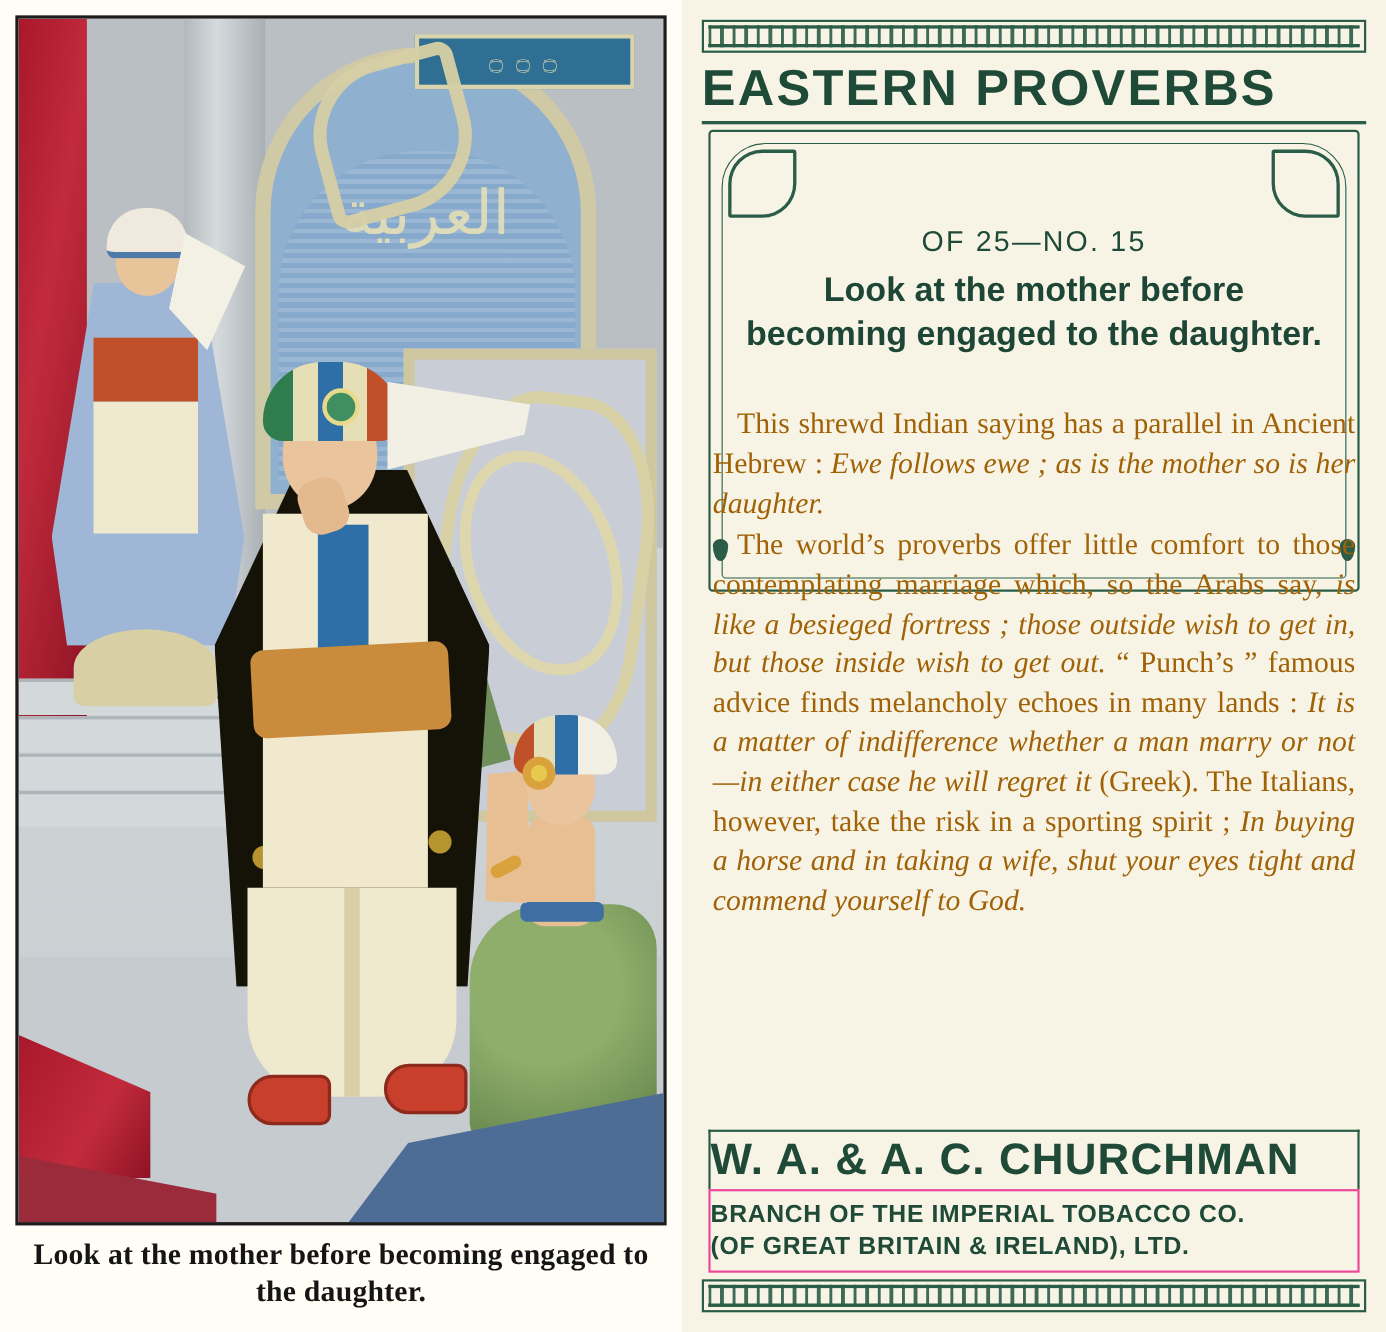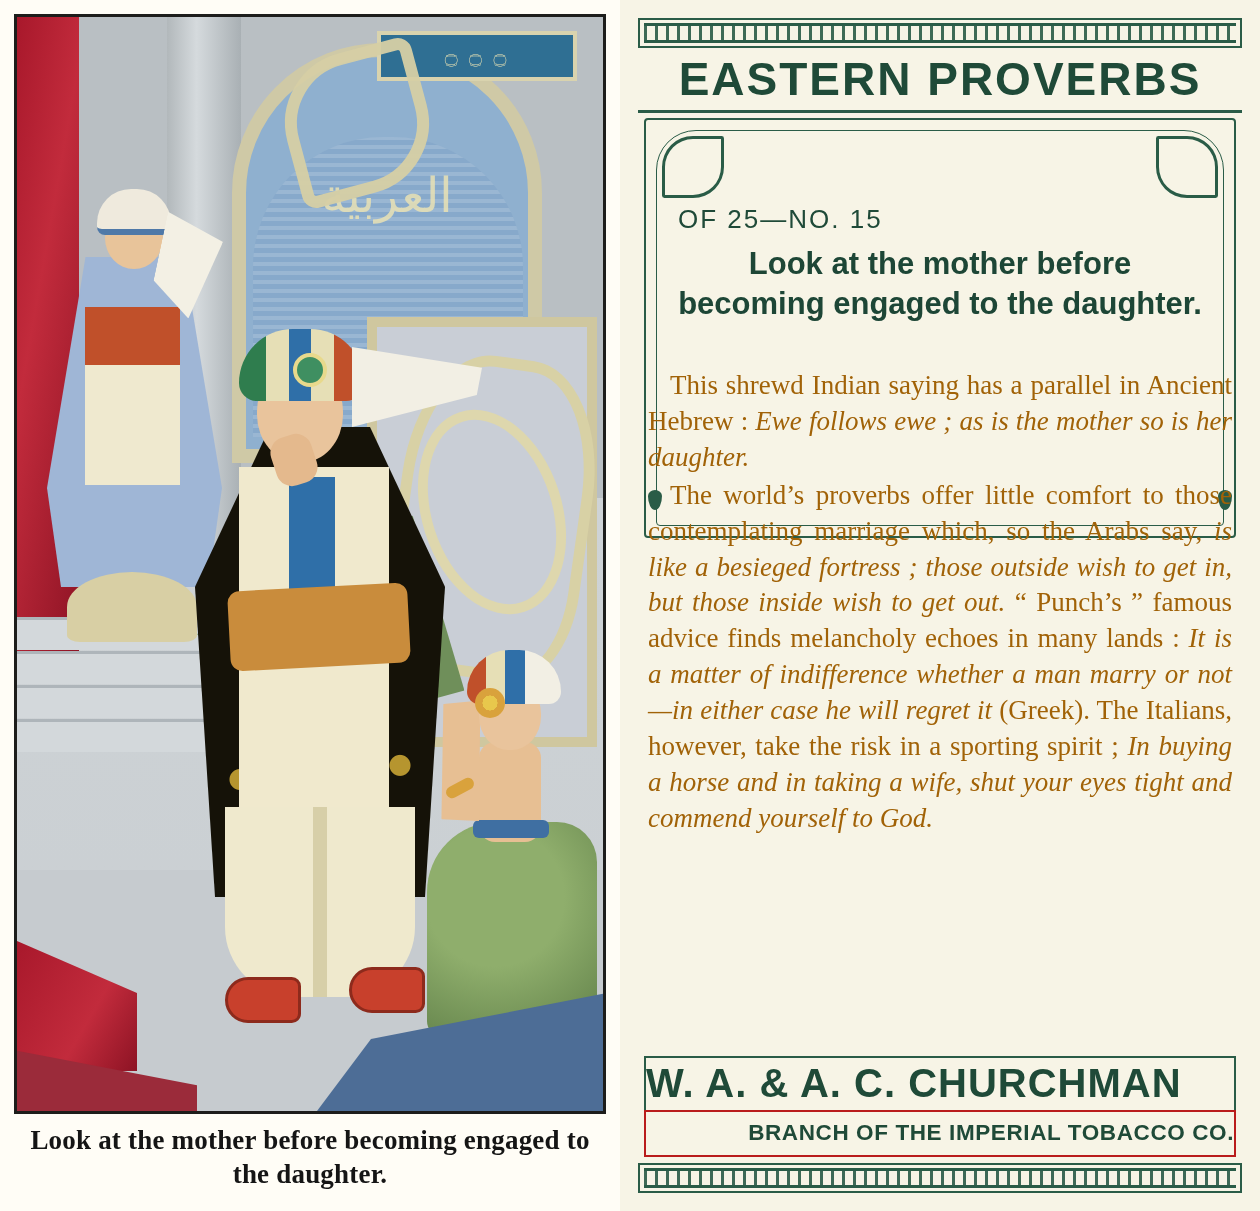--- a/index.html
+++ b/index.html
@@ -78,21 +78,21 @@
     position: absolute; left: 236px; top: 120px; width: 270px; height: 300px;
     background:
       repeating-linear-gradient(0deg, rgba(255,255,255,.16) 0 4px, rgba(0,0,0,0) 4px 9px),
       #87a9cb;
     border-radius: 130px 130px 0 0;
   }
   .script-band {
     position: absolute; left: 250px; top: 150px; width: 240px; height: 120px;
     color: #e9e2b5;
     font-family: "DejaVu Serif", serif;
-    font-size: 48px;
+    font-size: 56px;
     letter-spacing: 4px;
     line-height: 56px;
     text-align: center;
     opacity: .85;
   }
   .plaque {
     position: absolute; left: 360px; top: 14px; width: 200px; height: 50px;
     background: #2f6f93; border: 4px solid #d9d3ae; box-sizing: border-box;
     color: #e8e2b4; font-size: 22px; letter-spacing: 3px; text-align: center; line-height: 42px;
   }
@@ -365,21 +365,20 @@
   }
   .greek-border .wave3 {
     position: absolute; left: 4px; bottom: 3px; right: 4px; height: 3px;
     background: #2a5c47;
   }
 
   .series-title {
     position: absolute;
     left: 0; right: 0; top: 34px;
     height: 54px;
-    text-align: center;
     font-family: "Liberation Sans", sans-serif;
     font-weight: 700;
     font-size: 46px;
     letter-spacing: 2px;
     color: #1f4a38;
     line-height: 54px;
     white-space: nowrap;
   }
   .title-rule {
     position: absolute;
@@ -421,20 +420,21 @@
   .series-line {
     position: absolute; left: 40px; right: 40px; top: 140px;
     text-align: center;
     font-family: "Liberation Sans", sans-serif;
     font-size: 27px;
     letter-spacing: 3px;
     color: #1f4a38;
   }
   .series-line2 {
     position: absolute; left: 40px; right: 40px; top: 186px;
+    text-align: center;
     font-family: "Liberation Sans", sans-serif;
     font-size: 26px;
     letter-spacing: 2px;
     color: #1f4a38;
   }
   .proverb {
     position: absolute; left: 34px; right: 34px; top: 226px;
     text-align: center;
     font-family: "Liberation Sans", sans-serif;
     font-weight: 700;
@@ -465,22 +465,22 @@
     border-bottom: none;
     font-family: "Liberation Sans", sans-serif;
     font-weight: 700;
     font-size: 40px;
     letter-spacing: 1px;
     color: #1f4a38;
     padding: 4px 0 6px 0;
     line-height: 1.05;
   }
   .branch {
-    border: 2px solid #b91c1c;
-    text-align: right;
+    border: 2px solid #ec4899;
+    text-align: left;
     font-family: "Liberation Sans", sans-serif;
     font-weight: 700;
     font-size: 22.5px;
     letter-spacing: .6px;
     color: #1f4a38;
     padding: 6px 0 8px 0;
     line-height: 1.3;
   }
   .panel-divider {
     position: absolute;
@@ -601,20 +601,21 @@
 
       <div class="body-text">
         <p><span>This shrewd Indian saying has a parallel in Ancient Hebrew : </span><i>Ewe follows ewe ; as is the mother so is her daughter.</i></p>
         <p><span>The world’s proverbs offer little comfort to those contemplating marriage which, so the Arabs say, </span><i>is like a besieged fortress ; those outside wish to get in, but those inside wish to get out.</i><span> “ Punch’s ” famous advice finds melancholy echoes in many lands : </span><i>It is a matter of indifference whether a man marry or not—in either case he will regret it</i><span> (Greek). The Italians, however, take the risk in a sporting spirit ; </span><i>In buying a horse and in taking a wife, shut your eyes tight and commend yourself to God.</i></p>
       </div>
 
       <div class="footer">
         <div class="maker">W. A. &amp; A. C. CHURCHMAN</div>
         <div class="branch">
           <div>BRANCH OF THE IMPERIAL TOBACCO CO.</div>
+          <div>(OF GREAT BRITAIN &amp; IRELAND), LTD.</div>
         </div>
       </div>
 
       <div class="greek-border bottom">
         <div class="wave"></div>
           <div class="wave2"></div>
           <div class="wave3"></div>
       </div>
 
     </div>

